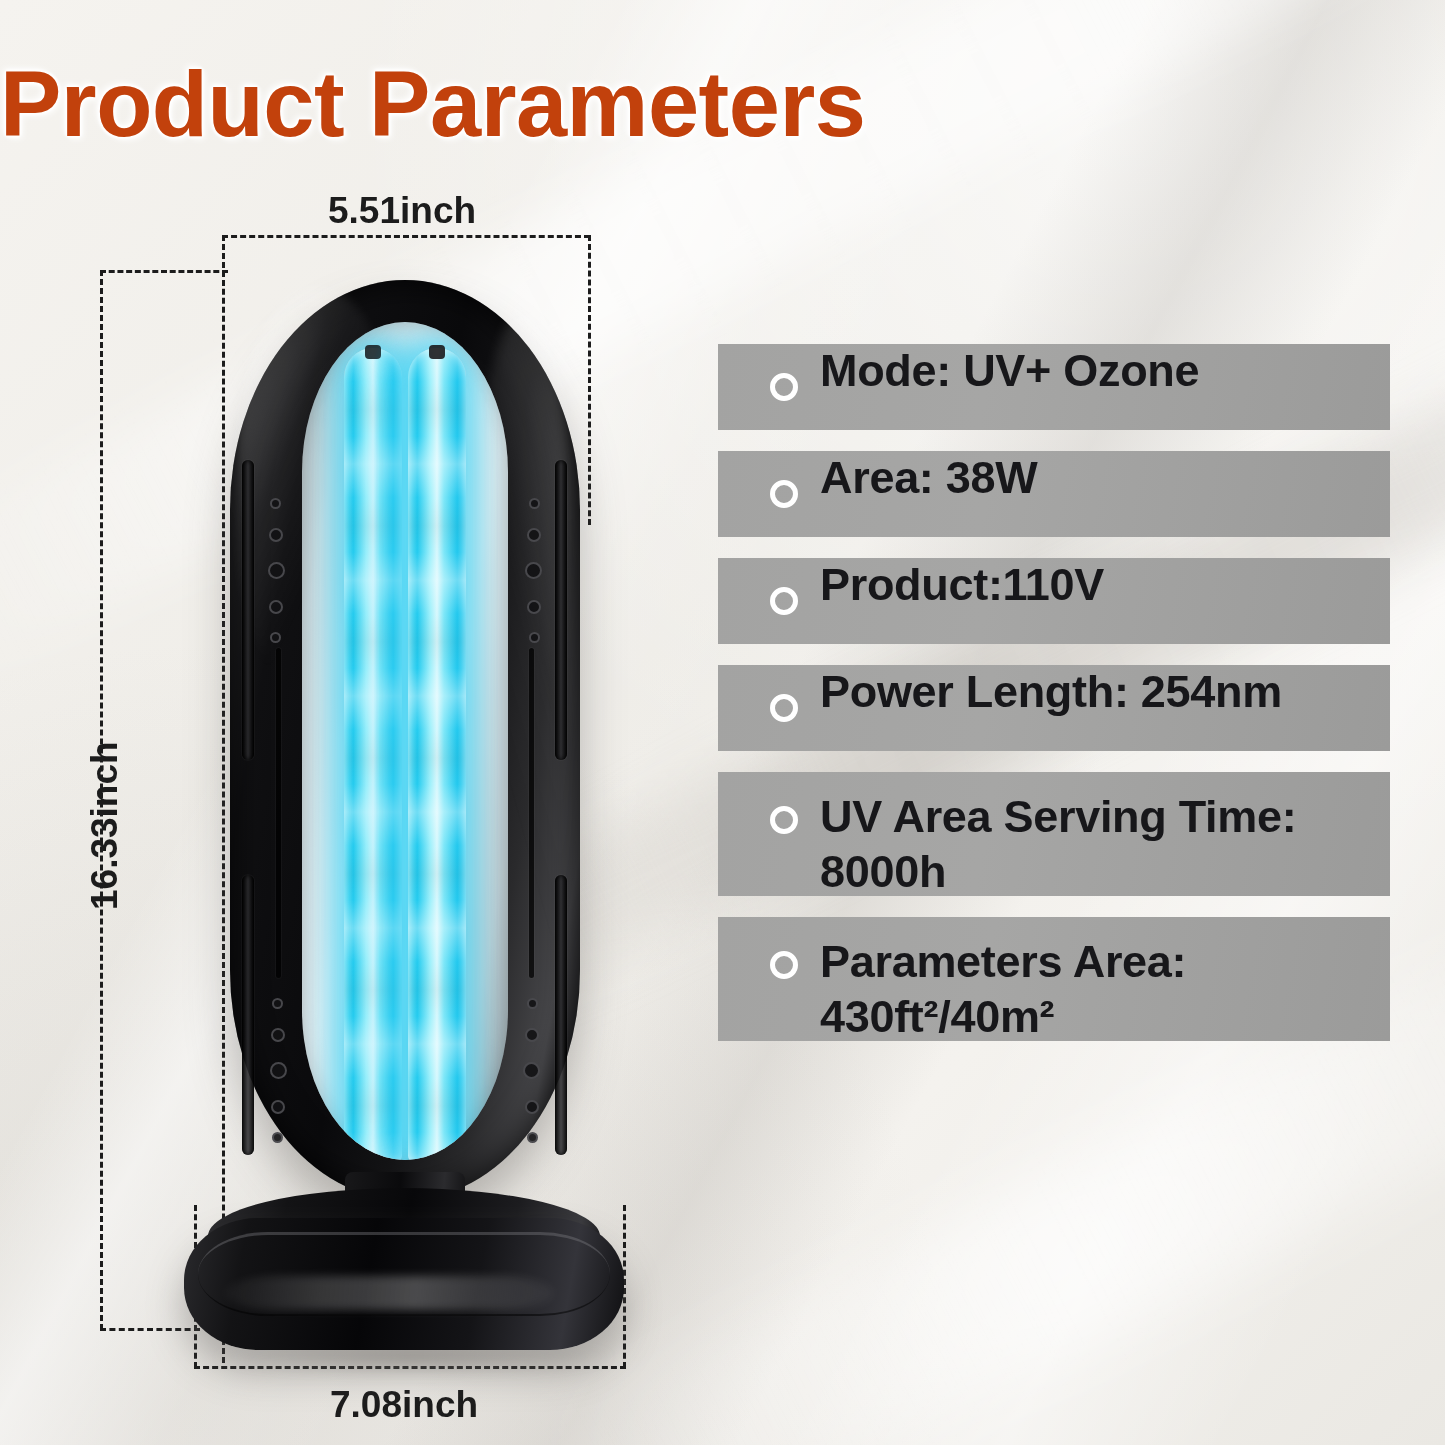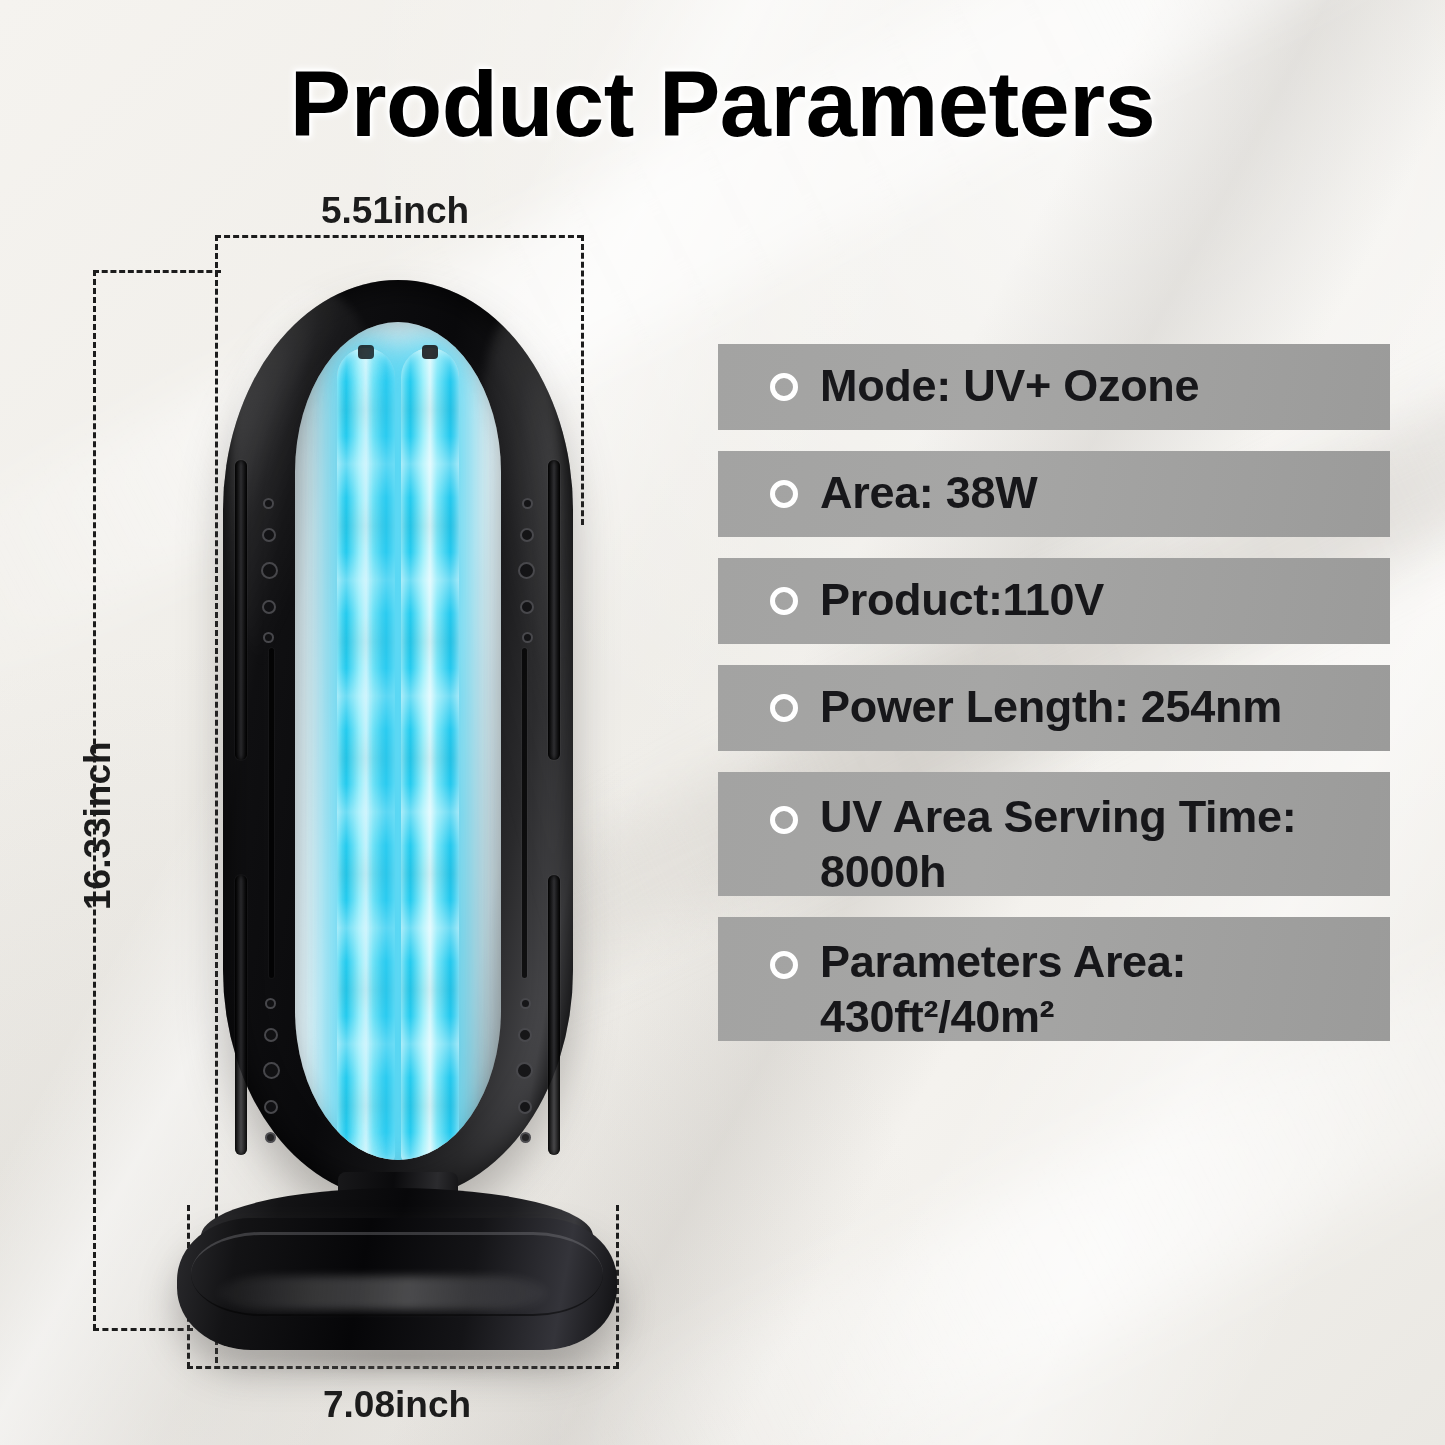--- a/index.html
+++ b/index.html
@@ -62,40 +62,40 @@
     background: linear-gradient(90deg, rgba(255,255,255,0) 0%, rgba(255,255,255,0.6) 35%, rgba(255,255,255,0) 100%);
     filter: blur(30px);
     pointer-events: none;
   }
 
   
   .title {
     position: absolute;
     left: 0; right: 0;
     top: 52px;
-    text-align: center;
+    text-align: left;
     font-size: 92px;
     font-weight: bold;
     letter-spacing: -0.5px;
-    color: #000000;
+    color: #c2410c;
     text-shadow:
        0 0 4px #ffffff,
        2px 0 3px #ffffff,
       -2px 0 3px #ffffff,
        0 2px 3px #ffffff,
        0 -2px 3px #ffffff,
        3px 3px 6px rgba(255,255,255,0.9),
       -3px -3px 6px rgba(255,255,255,0.9);
     white-space: nowrap;
   }
 
   
   .product-zone {
     position: absolute;
-    left: 5px; top: 0;
+    left: 12px; top: 0;
     width: 700px; height: 1445px;
   }
 
   
   .dash-h {
     position: absolute;
     height: 0;
     border-top: 3px dashed #1c1c1c;
   }
   .dash-v {
@@ -317,21 +317,21 @@
     left: 718px;
     top: 344px;
     width: 672px;
   }
   .spec-row {
     position: relative;
     width: 672px;
     margin-bottom: 21px;
     background: linear-gradient(100deg, #a3a3a2 0%, #a6a6a5 40%, #a0a09f 72%, #9b9b9a 100%);
     display: flex;
-    align-items: flex-end;
+    align-items: flex-start;
     padding: 0 0 16px 52px;
   }
   .spec-row.h1 { height: 86px; }
   .spec-row.h2 { height: 124px; }
 
   .bullet {
     position: absolute;
     left: 52px;
     width: 28px;
     height: 28px;

